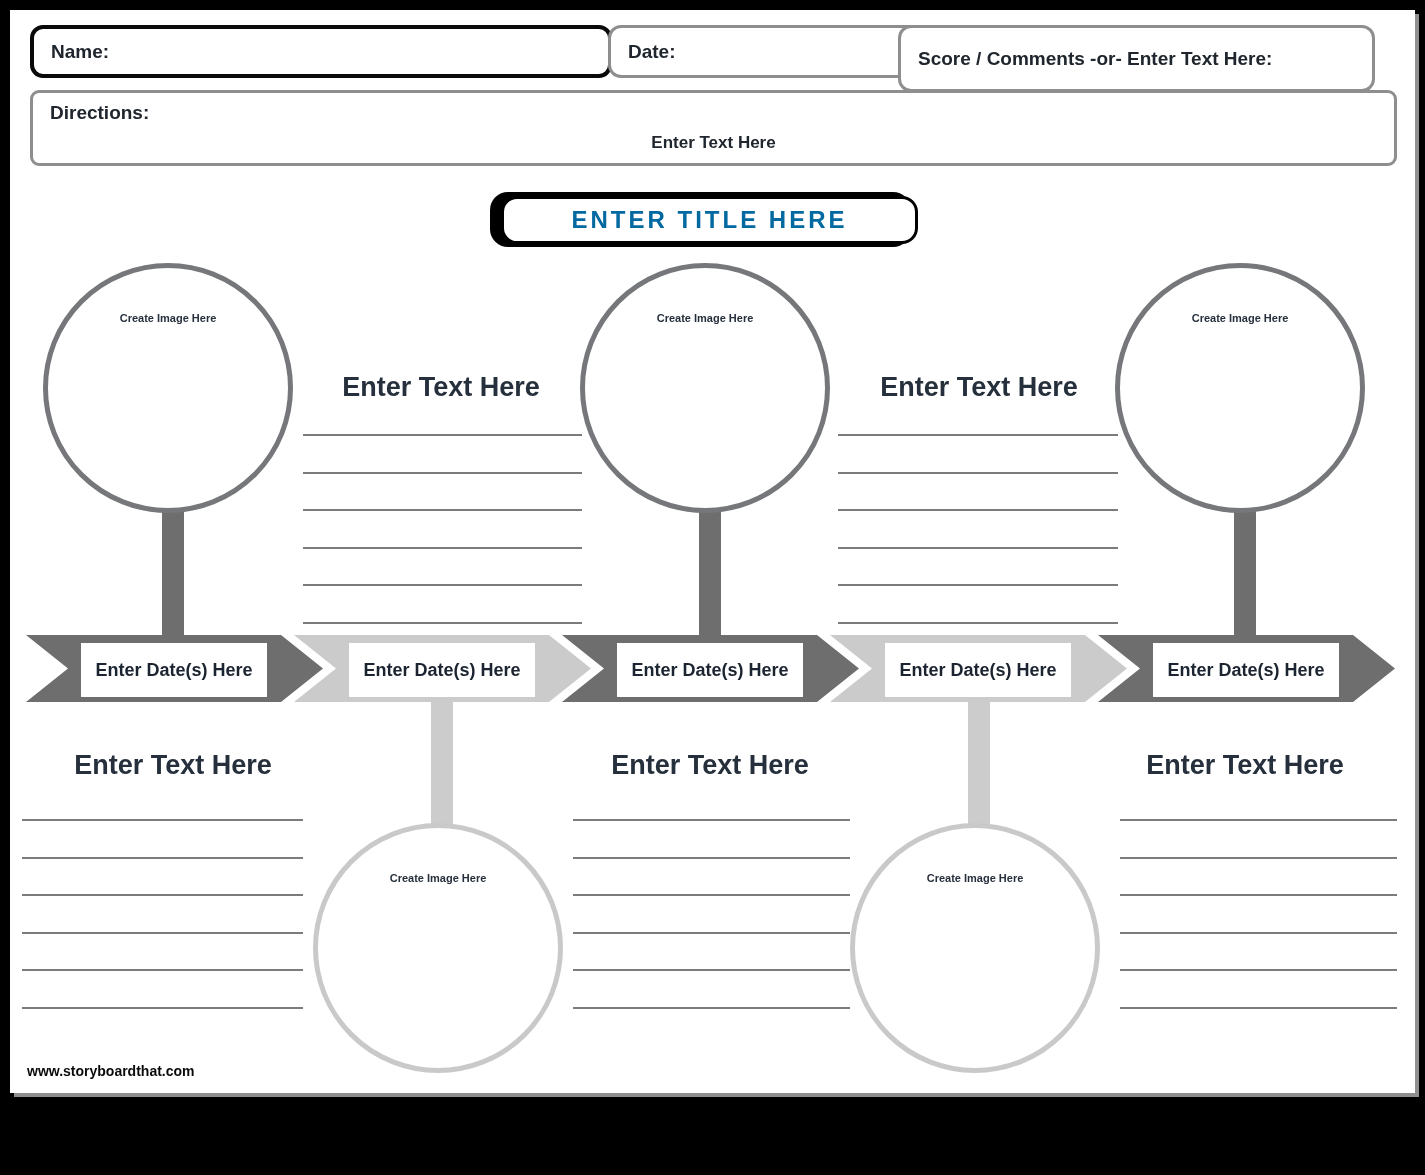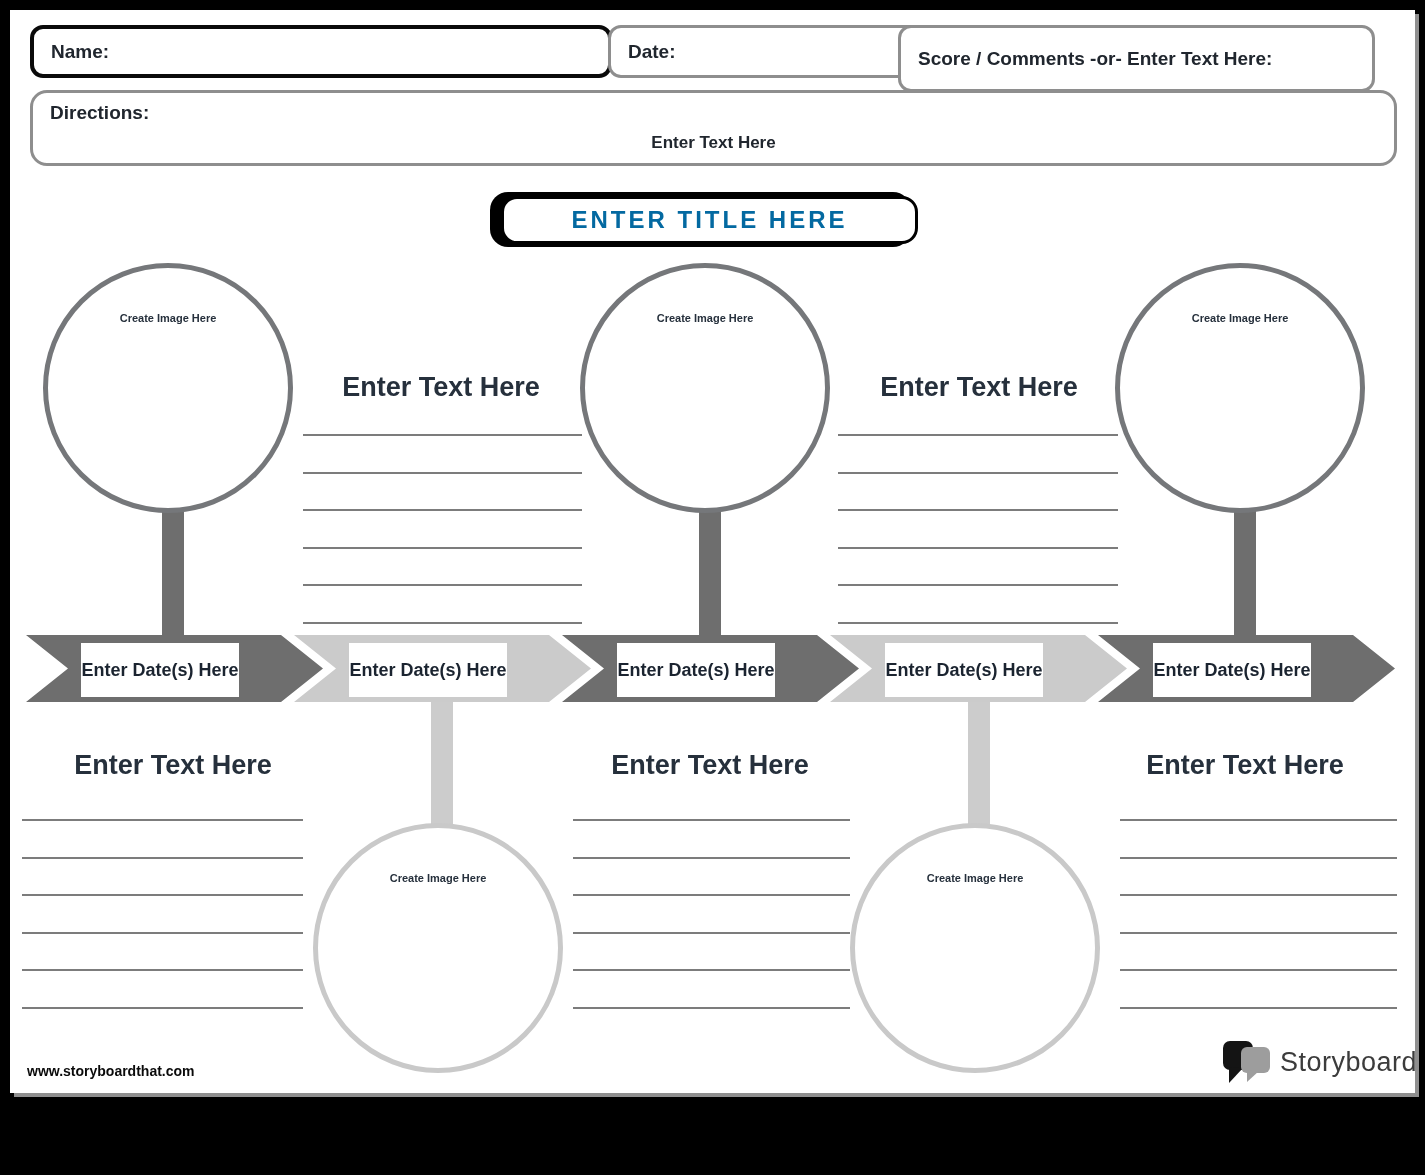--- a/index.html
+++ b/index.html
@@ -5,21 +5,21 @@
   * { margin:0; padding:0; box-sizing:border-box; }
   html,body { width:1425px; height:1175px; background:#000; font-family:"Liberation Sans", sans-serif; }
   .page { position:absolute; left:10px; top:10px; width:1405px; height:1083px; background:#fff;
           box-shadow:4px 4px 0 #8f8f8f; overflow:hidden; }
 
   
   .field { position:absolute; background:#fff; border-radius:13px; display:flex; align-items:center;
            padding:0 17px; font-weight:bold; font-size:19px; color:#20262e; }
   .field.black { border:4px solid #0a0a0a; }
   .field.gray  { border:3px solid #8e8e8e; }
-  .directions  { position:absolute; background:#fff; border:3px solid #8e8e8e; border-radius:17px;
+  .directions  { position:absolute; background:#fff; border:3px solid #8e8e8e; border-radius:9px;
                  font-weight:bold; color:#20262e; }
   .directions .dir-label { position:absolute; left:17px; top:9px; font-size:19px; }
   .directions .dir-text  { position:absolute; left:0; right:0; top:40px; text-align:center; font-size:17px; }
 
   
   .title-wrap { position:absolute; left:480px; top:182px; width:428px; height:57px; }
   .title-shadow { position:absolute; left:0; top:0; right:7px; bottom:2px; background:#000; border-radius:18px; }
   .title-box { position:absolute; left:11px; top:4px; right:0; bottom:5px; background:#fff;
                border:3px solid #000; border-radius:16px; display:flex; align-items:center; justify-content:center; }
   .title-text { font-size:24px; font-weight:bold; letter-spacing:3px; color:#0369a1; }
@@ -33,21 +33,21 @@
 
   .connector { position:absolute; width:22px; z-index:2; }
   .connector.dark  { background:#6e6e6e; }
   .connector.light { background:#cccccc; }
 
   .arrow { position:absolute; top:625px; height:67px; width:297px; z-index:4;
            clip-path:polygon(0 0, calc(100% - 42px) 0, 100% 50%, calc(100% - 42px) 100%, 0 100%, 42px 50%); }
   .arrow.dark  { background:#6e6e6e; }
   .arrow.light { background:#cbcbcb; }
 
-  .date-label { position:absolute; top:633px; width:158px; height:54px; background:#fff; z-index:5;
+  .date-label { position:absolute; top:633px; width:186px; height:54px; background:#fff; z-index:5;
                 display:flex; align-items:center; justify-content:center;
                 font-size:18px; font-weight:bold; color:#1b2430; }
 
   .heading { position:absolute; width:280px; height:38px; z-index:3; display:flex; align-items:center;
              justify-content:center; font-size:27px; font-weight:bold; color:#26303c; }
 
   .rules { position:absolute; display:flex; flex-direction:column; gap:35.5px; z-index:1; }
   .rule  { height:2px; background:#7c7c7c; }
 
   
@@ -157,23 +157,14 @@
   <div class="arrow light" style="left:820px;"></div>
   <div class="arrow dark" style="left:1088px;"></div>
 
   <div class="date-label" style="left:71px;">Enter Date(s) Here</div>
   <div class="date-label" style="left:339px;">Enter Date(s) Here</div>
   <div class="date-label" style="left:607px;">Enter Date(s) Here</div>
   <div class="date-label" style="left:875px;">Enter Date(s) Here</div>
   <div class="date-label" style="left:1143px;">Enter Date(s) Here</div>
 
   <div class="site-url">www.storyboardthat.com</div>
-  <div class="logo">
-    <svg width="52" height="46" viewBox="0 0 52 46">
-      <rect x="1" y="2" width="30" height="29" rx="7" fill="#141414"></rect>
-      <polygon points="7,28 7,44 21,29" fill="#141414"></polygon>
-      <rect x="19" y="8" width="29" height="26" rx="6" fill="#9d9d9d"></rect>
-      <polygon points="25,31 25,43 37,32" fill="#9d9d9d"></polygon>
-    </svg>
-    <div class="logo-text"><span class="p1">Storyboard</span></div>
-  </div>
 
 </div>
 
 </body></html>

